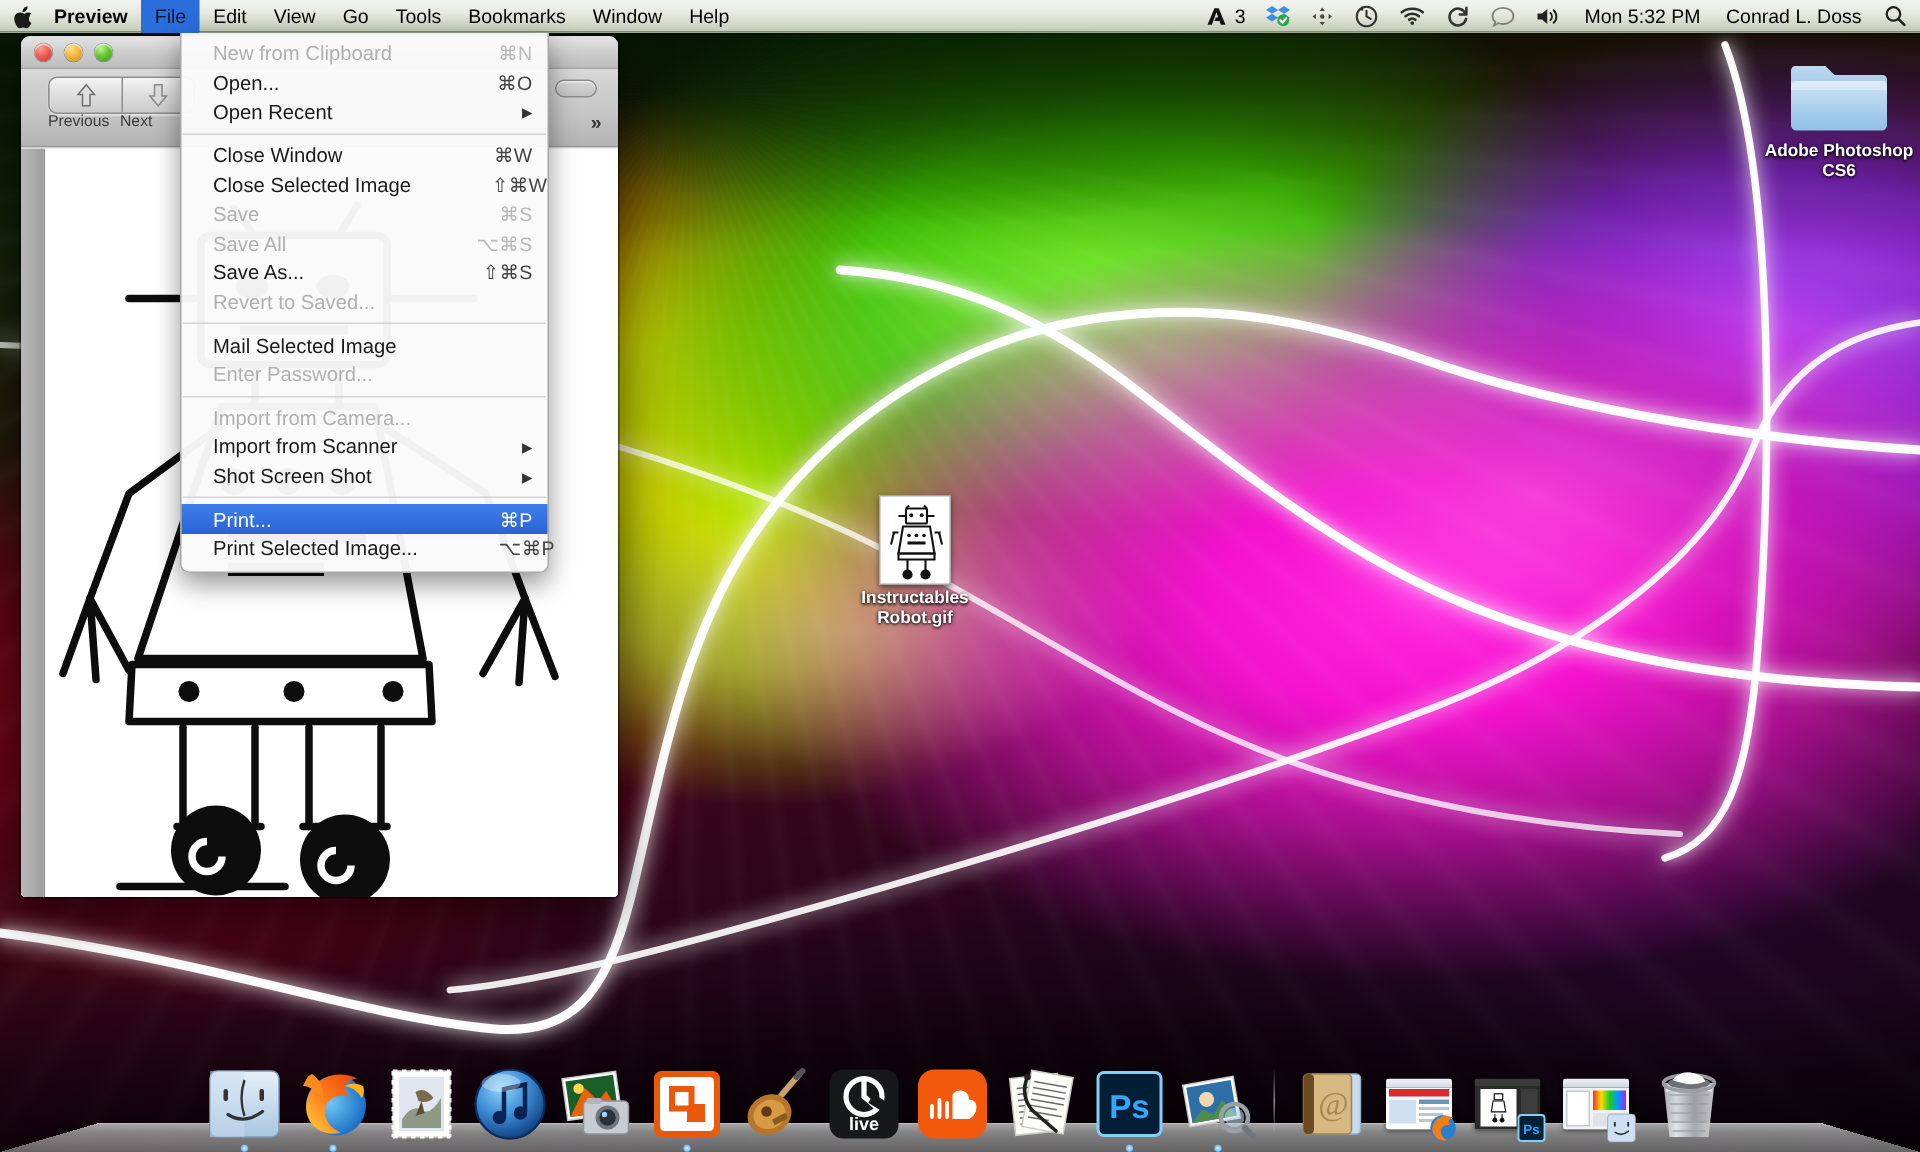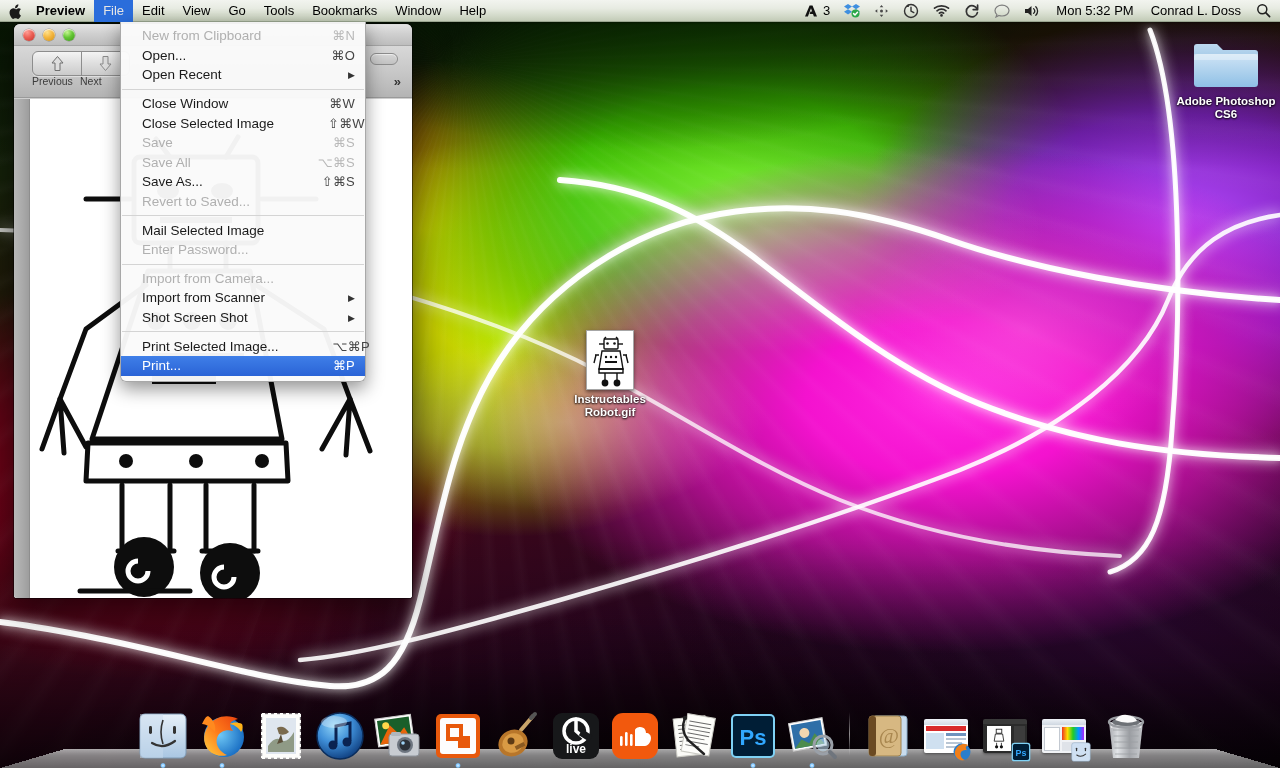--- a/index.html
+++ b/index.html
@@ -59,21 +59,21 @@
     display:flex; align-items:center; font-size:13px; color:#000;
     z-index:60;
     box-shadow:0 1px 2px rgba(0,0,0,.35);
   }
   .mb-apple { padding:0 11px 0 9px; display:flex; align-items:center; }
   .mb-item {
     padding:0 9px; height:18px; line-height:18px; white-space:nowrap;
     font-size:13px; border-radius:3px; cursor:default;
   }
   .mb-item.app-name { font-weight:bold; padding-left:2px; }
-  .mb-item.active { background:#2a6ddb; color:#e5e5e5; border-radius:0; height:22px; line-height:22px; }
+  .mb-item.active { background:#2a6ddb; color:#0f172a; border-radius:0; height:22px; line-height:22px; }
   .mb-right { margin-left:auto; display:flex; align-items:center; padding-right:7px; gap:0; }
   .mb-status { padding:0 7px; display:flex; align-items:center; height:22px; }
   .mb-clock { padding:0 9px; font-size:13px; white-space:nowrap; }
   .mb-user { padding:0 8px; font-size:13px; white-space:nowrap; }
 
   
   #filemenu {
     position:absolute; top:22px; left:120px; width:246px;
     background:rgba(250,250,250,.965);
     border:1px solid #a8a8a8; border-top:none;
@@ -519,27 +519,27 @@
   <div class="mi">
     <span class="mi-label">Import from Scanner</span>
     <span class="mi-arrow">▶</span>
   </div>
   <div class="mi">
     <span class="mi-label">Shot Screen Shot</span>
     <span class="mi-arrow">▶</span>
   </div>
   <div class="mi-sep"></div>
 
+  <div class="mi selected">
+    <span class="mi-label">Print...</span>
+    <span class="mi-key">⌘P</span>
+  </div>
   <div class="mi">
     <span class="mi-label">Print Selected Image...</span>
     <span class="mi-key">⌥⌘P</span>
-  </div>
-  <div class="mi selected">
-    <span class="mi-label">Print...</span>
-    <span class="mi-key">⌘P</span>
   </div>
 </div>
 
 <div id="dock">
   <div id="dock-shelf"></div>
   <div id="dock-items">
 
     <div class="dock-ico">
       <div class="glyph">
         <svg viewBox="0 0 52 52" width="52" height="52">

